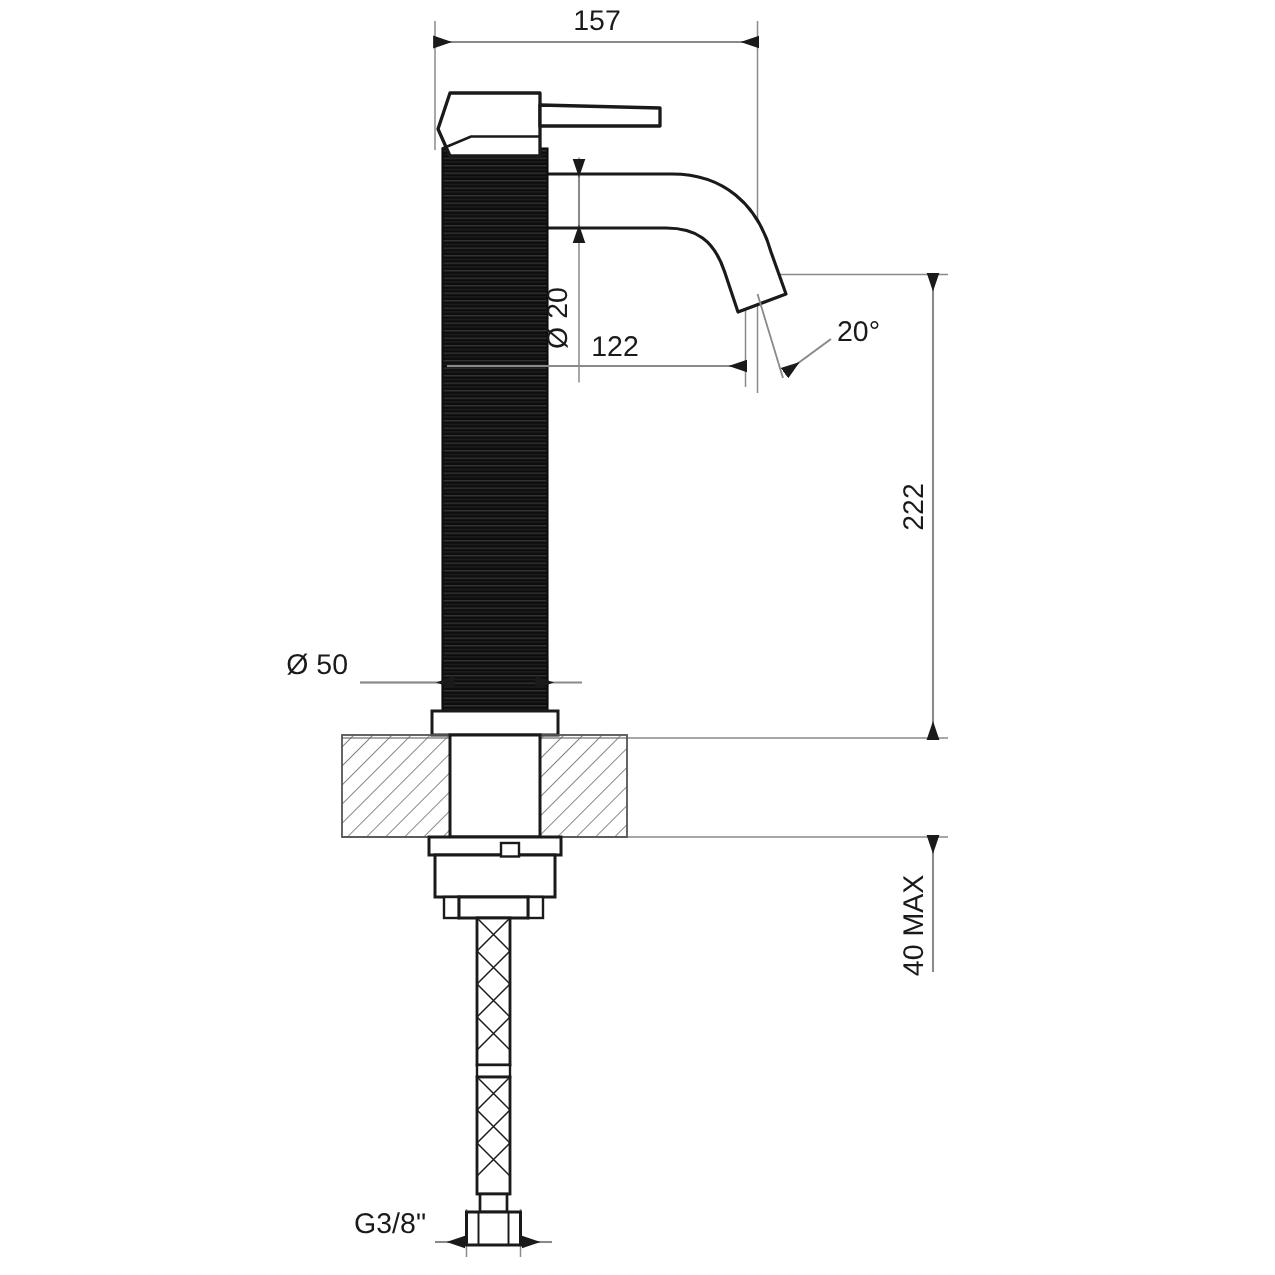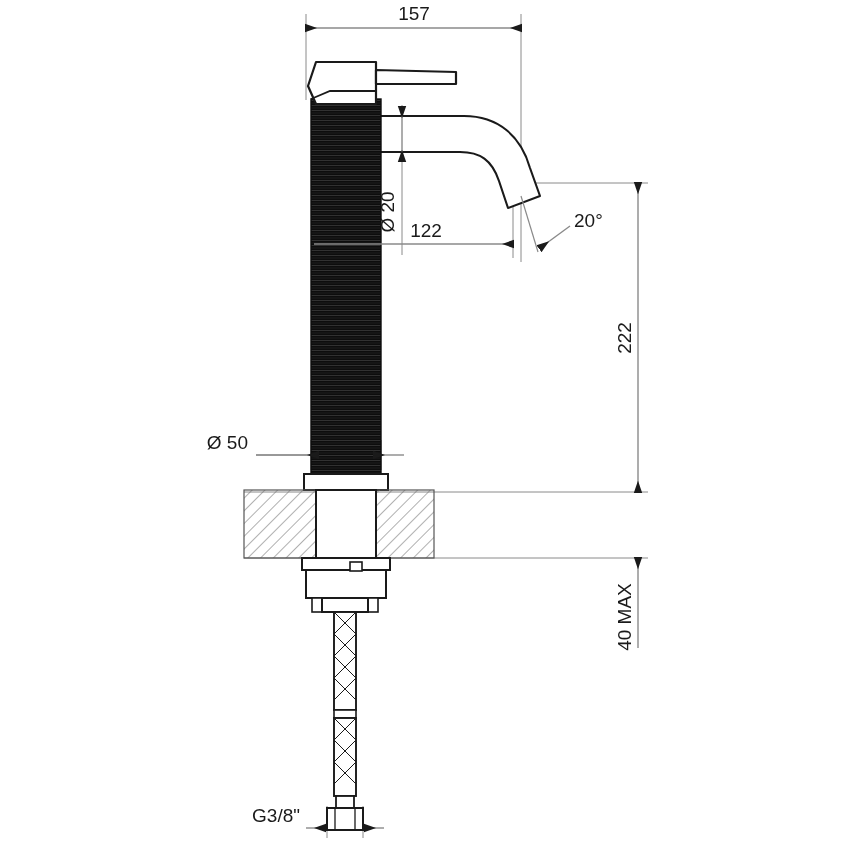--- a/index.html
+++ b/index.html
@@ -9,21 +9,21 @@
   }
   body {
     width: 850px;
     height: 850px;
     font-family: "Liberation Sans", sans-serif;
     overflow: hidden;
     position: relative;
   }
   #drawing-root {
     position: absolute;
-    left: 16px;
+    left: 0;
     top: 0;
     width: 764px;
     height: 850px;
   }
   svg.cad {
     display: block;
     width: 850px;
     height: 850px;
   }
   text.dim {

